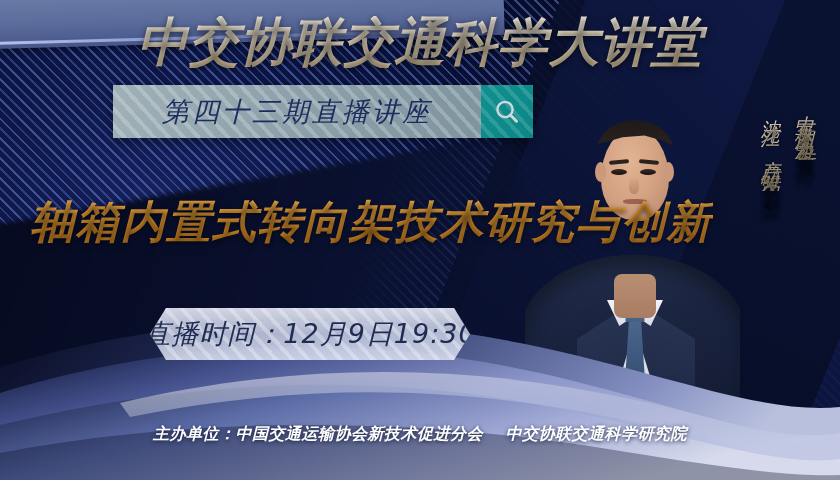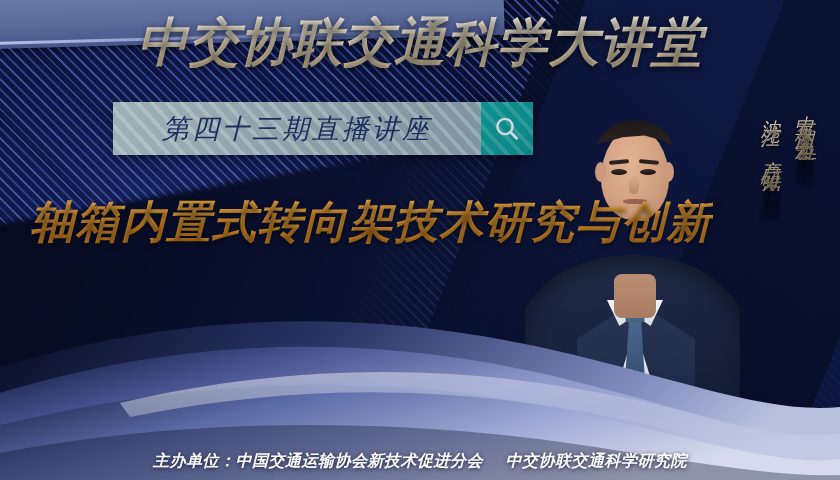--- a/index.html
+++ b/index.html
@@ -172,21 +172,21 @@
     background:linear-gradient(180deg,#fbf4e4 0%,#f0e2c6 48%,#d8c39c 100%);
     -webkit-background-clip:text;background-clip:text;
     -webkit-text-fill-color:transparent;
     text-shadow:0 2px 6px rgba(0,0,0,.55);
     transform:scaleX(.97);
     white-space:nowrap;
   }
 
   
   .subbar{
-    position:absolute;left:113px;top:102px;width:420px;height:53px;
+    position:absolute;left:113px;top:85px;width:420px;height:53px;
     display:flex;align-items:stretch;
     box-shadow:0 3px 10px rgba(0,0,0,.4);
   }
   .subbar-left{
     position:relative;flex:1;display:flex;align-items:center;justify-content:center;
     background:linear-gradient(100deg,#9fb0b7 0%,#8fa2ab 45%,#7e949e 100%);
     overflow:hidden;
   }
   .subbar-left::after{
     content:"";position:absolute;inset:0;
@@ -267,21 +267,20 @@
     -webkit-text-fill-color:transparent;
     text-shadow:0 1px 3px rgba(0,0,0,.45);
   }
 
   
   .footer{
     position:absolute;left:0;right:0;top:424px;text-align:center;
     font-size:16px;font-weight:700;letter-spacing:.5px;color:#ffffff;
     text-shadow:0 1px 4px rgba(10,16,48,.85);
     white-space:pre;
-    margin-top:27px;
   }
 </style>
 </head>
 <body>
 
 <div id="poster">
 
   <div class="bg-base"></div>
   <div class="bg-stripes"></div>
   <div class="bg-stripes2"></div>
@@ -357,19 +356,22 @@
     <div class="subbar-icon">
       <svg width="30" height="30" viewBox="0 0 30 30" aria-hidden="true">
         <circle cx="13" cy="12.5" r="7.6" fill="none" stroke="#cfd8dc" stroke-width="2.4"></circle>
         <line x1="18.4" y1="18" x2="24.5" y2="24.2" stroke="#cfd8dc" stroke-width="3" stroke-linecap="round"></line>
       </svg>
     </div>
   </div>
 
   <div class="topic">轴箱内置式转向架技术研究与创新</div>
 
+  <div class="timepill">
+    <span class="timepill-text">直播时间：12月9日19:30</span>
+  </div>
 
   <div class="vinfo company">中车株洲电力机车有限公司</div>
   <div class="vinfo person">沈龙江 产品研发中心副总监</div>
 
   <div class="footer">主办单位：中国交通运输协会新技术促进分会　 中交协联交通科学研究院</div>
 
 </div>
 
 </body></html>

